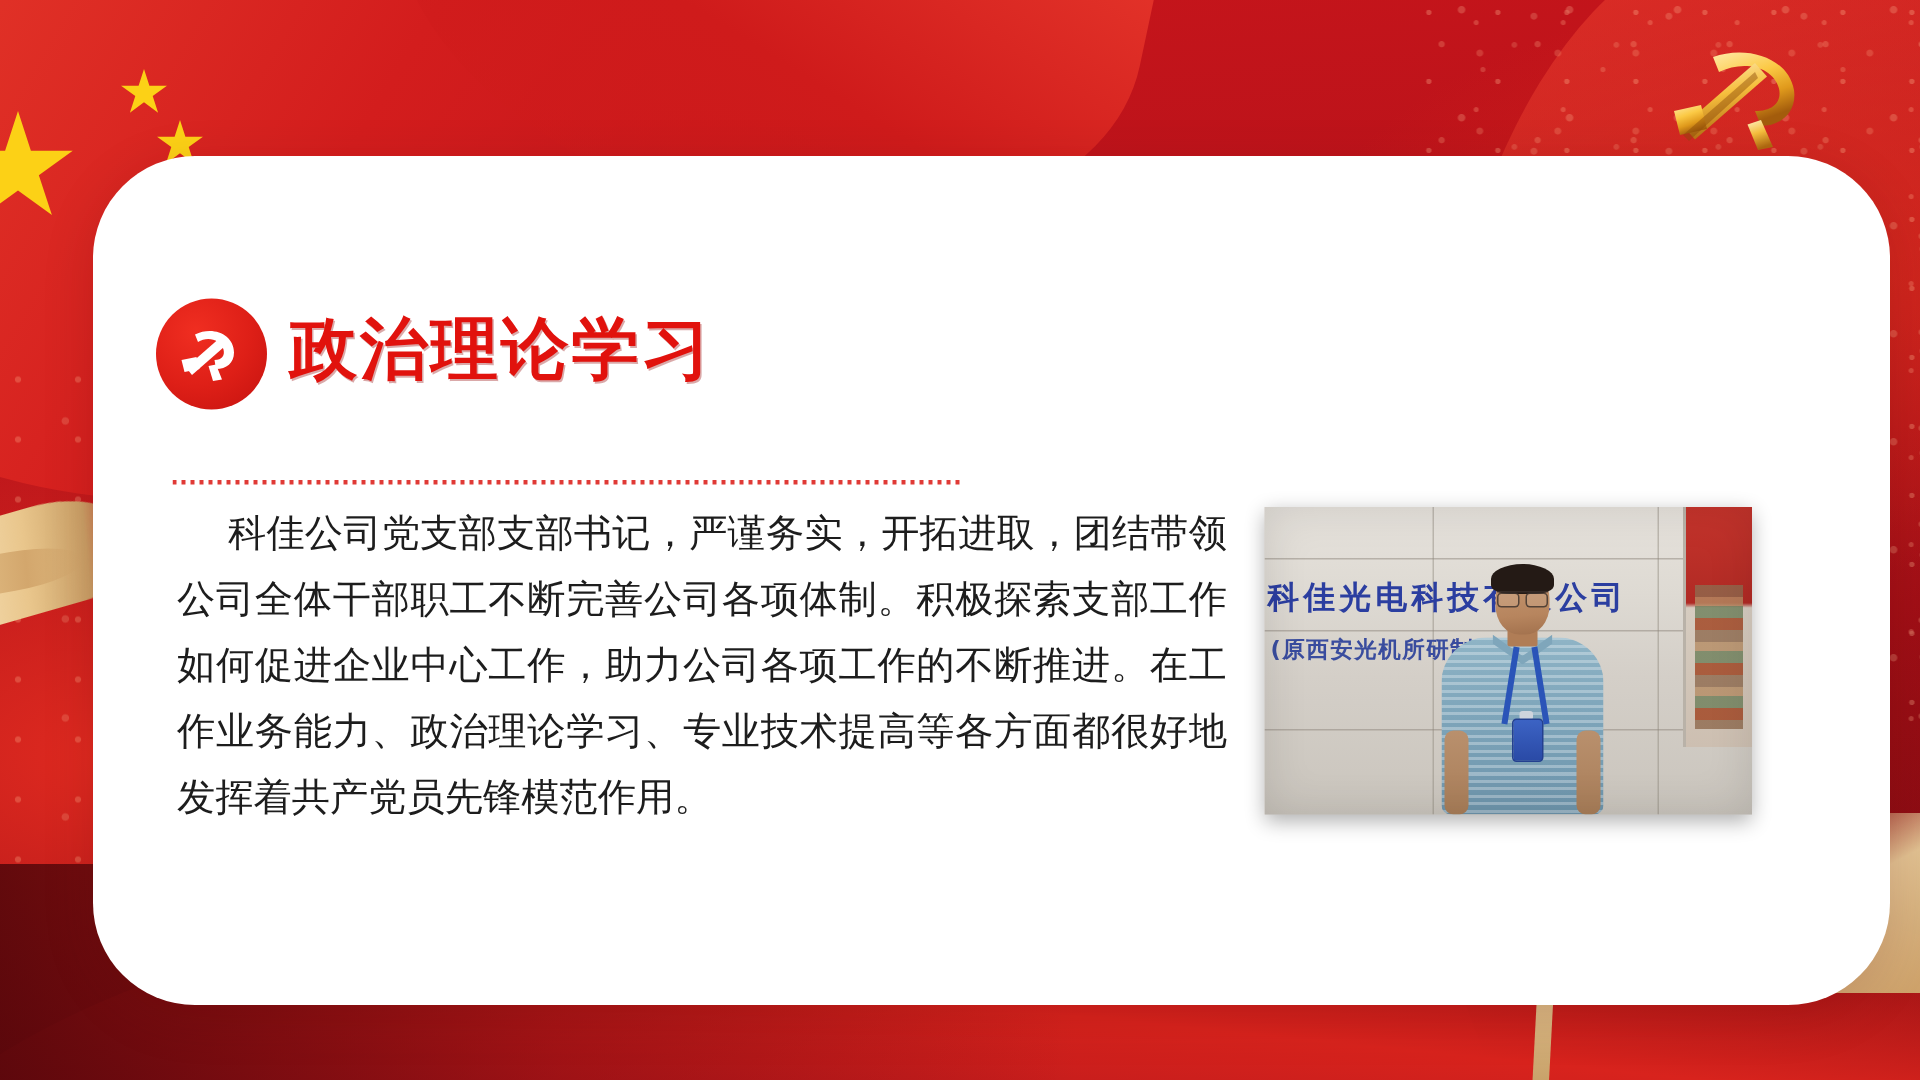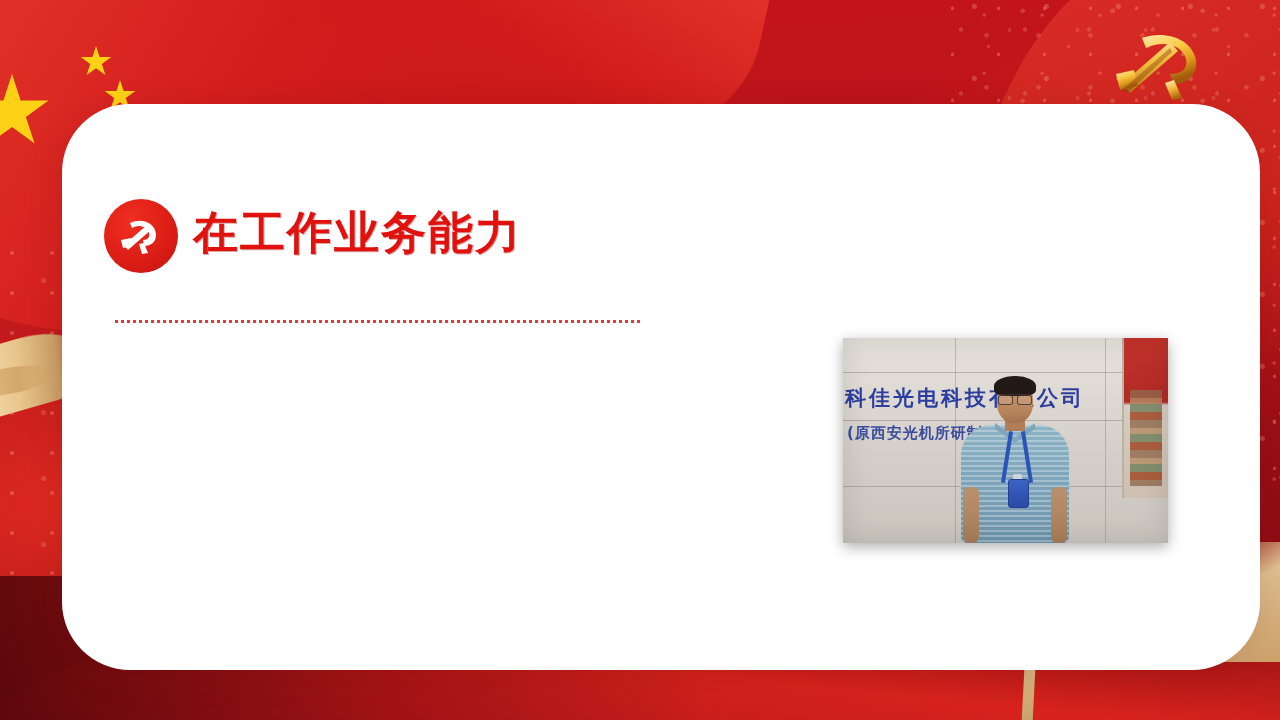--- a/index.html
+++ b/index.html
@@ -427,25 +427,26 @@
     <svg width="46" height="46" viewBox="0 0 46 46">
       <g fill="#ffffff">
         <path d="M12 10 C24 4 38 10 38 22 C38 29 33 33 26 33 L25 27 C30 27 32 24 31 20 C29 13 20 11 14 15 Z"></path>
         <path d="M26 30 L30 40 L24 41 L21 31 Z"></path>
         <path d="M6 32 L30 11 L34 16 L10 37 Z"></path>
         <path d="M3 27 L13 25 L15 33 L5 35 Z"></path>
       </g>
     </svg>
   </div>
 
-  <div class="title">在工作业务能力</div>
+  <div class="title">政治理论学习</div>
 
 
   <div class="divider"></div>
 
+  <div class="body-text">科佳公司党支部支部书记，严谨务实，开拓进取，团结带领公司全体干部职工不断完善公司各项体制。积极探索支部工作如何促进企业中心工作，助力公司各项工作的不断推进。在工作业务能力、政治理论学习、专业技术提高等各方面都很好地发挥着共产党员先锋模范作用。</div>
 
   <div class="photo">
     <div class="photo-wall"></div>
     <div class="photo-wall-seam seam1"></div>
     <div class="photo-wall-seam seam2"></div>
     <div class="photo-wall-seam seam3"></div>
     <div class="photo-wall-vert vert1"></div>
     <div class="photo-wall-vert vert2"></div>
 
     <div class="wall-text1">科佳光电科技有限公司</div>

